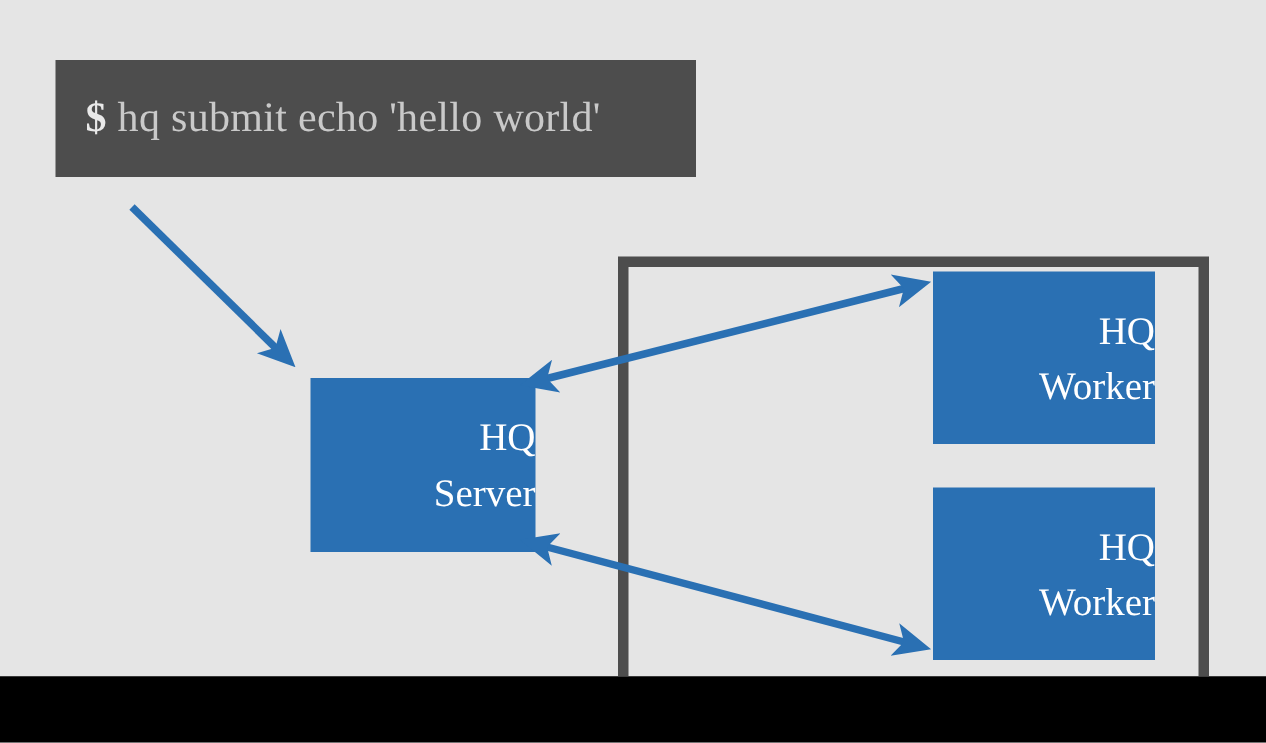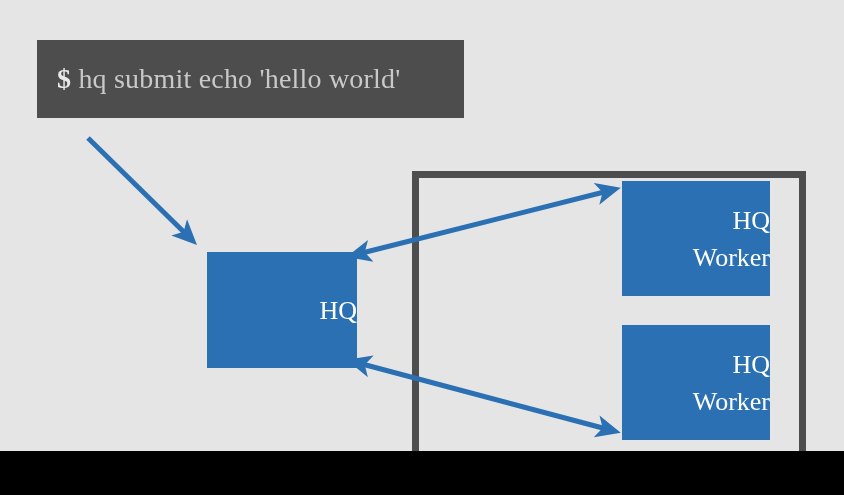--- a/index.html
+++ b/index.html
@@ -108,20 +108,21 @@
 <div id="canvas">
 
   <div id="cluster-frame"></div>
 
   <div id="terminal-box">
     <span class="term-line"><span class="term-prompt">$</span><span class="term-cmd"> hq submit echo 'hello world'</span></span>
   </div>
 
   <div class="node-box" id="hq-server-box">
     <span class="node-line">HQ</span>
+    <span class="node-line">Server</span>
   </div>
 
   <div class="node-box" id="hq-worker-box-1">
     <span class="node-line">HQ</span>
     <span class="node-line">Worker</span>
   </div>
 
   <div class="node-box" id="hq-worker-box-2">
     <span class="node-line">HQ</span>
     <span class="node-line">Worker</span>

